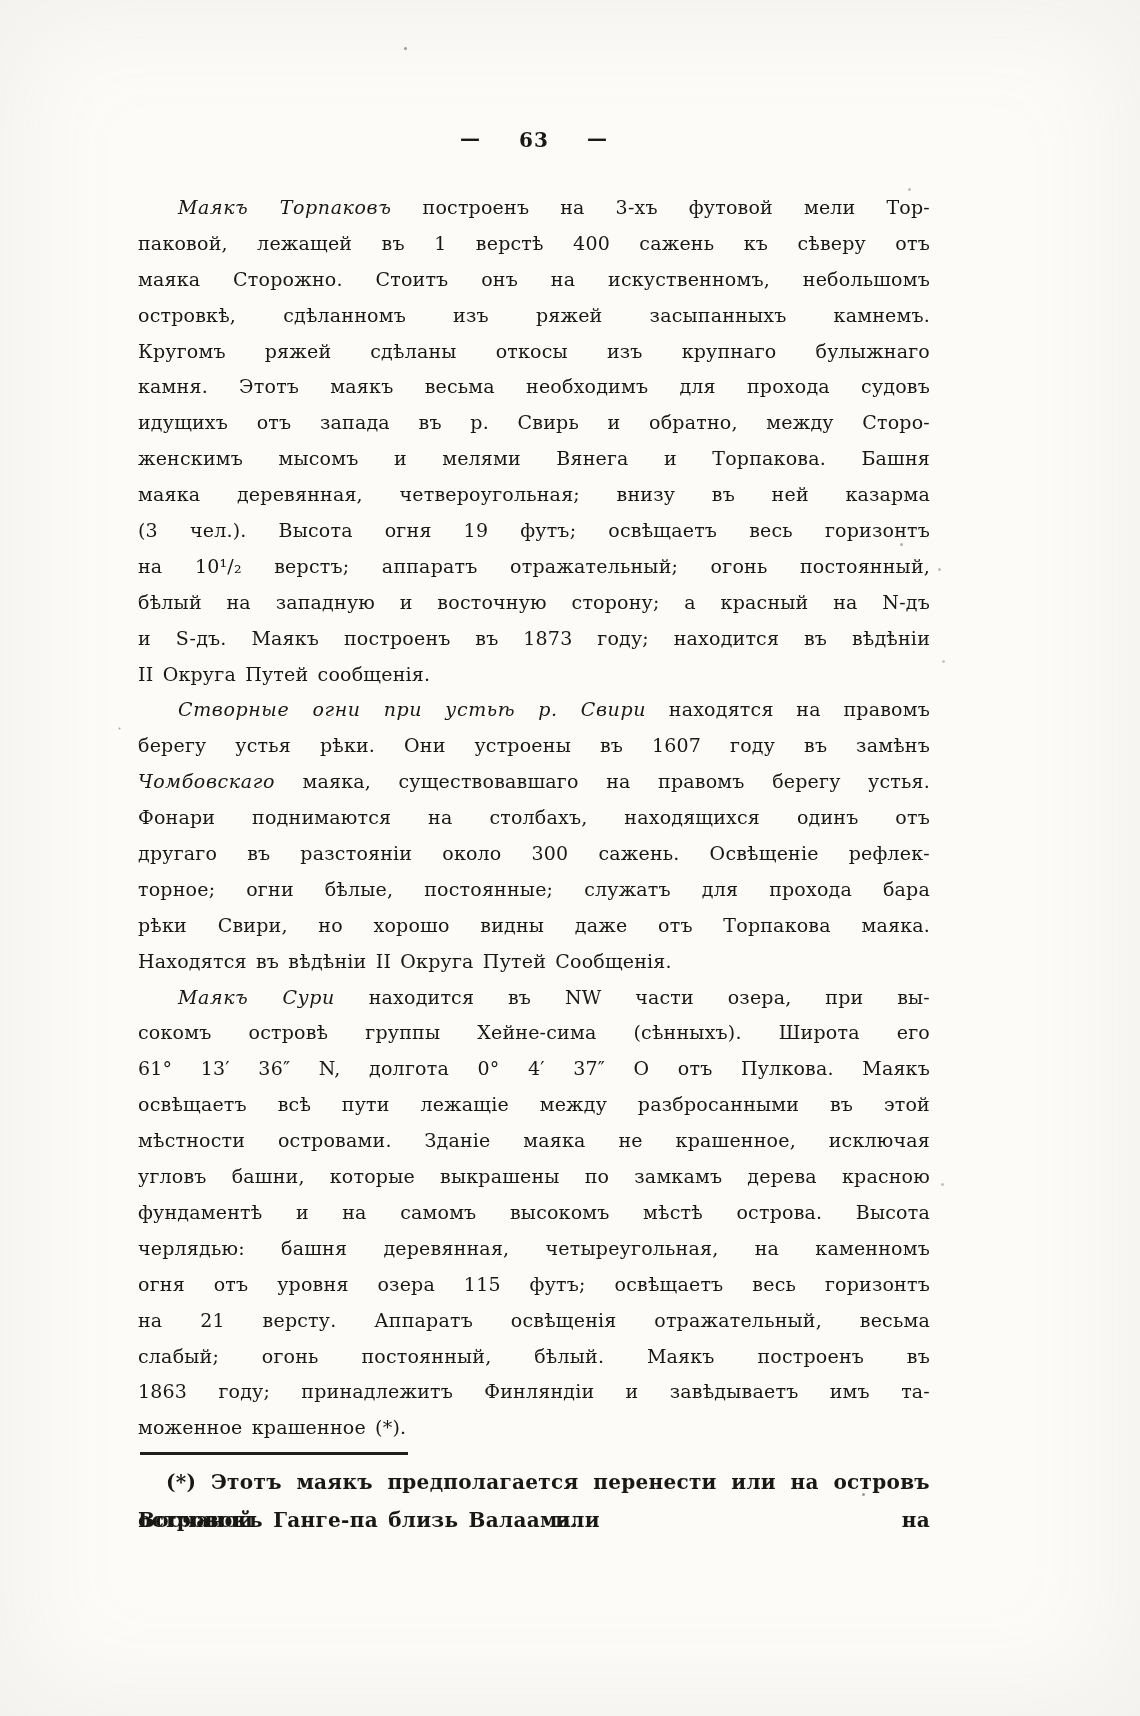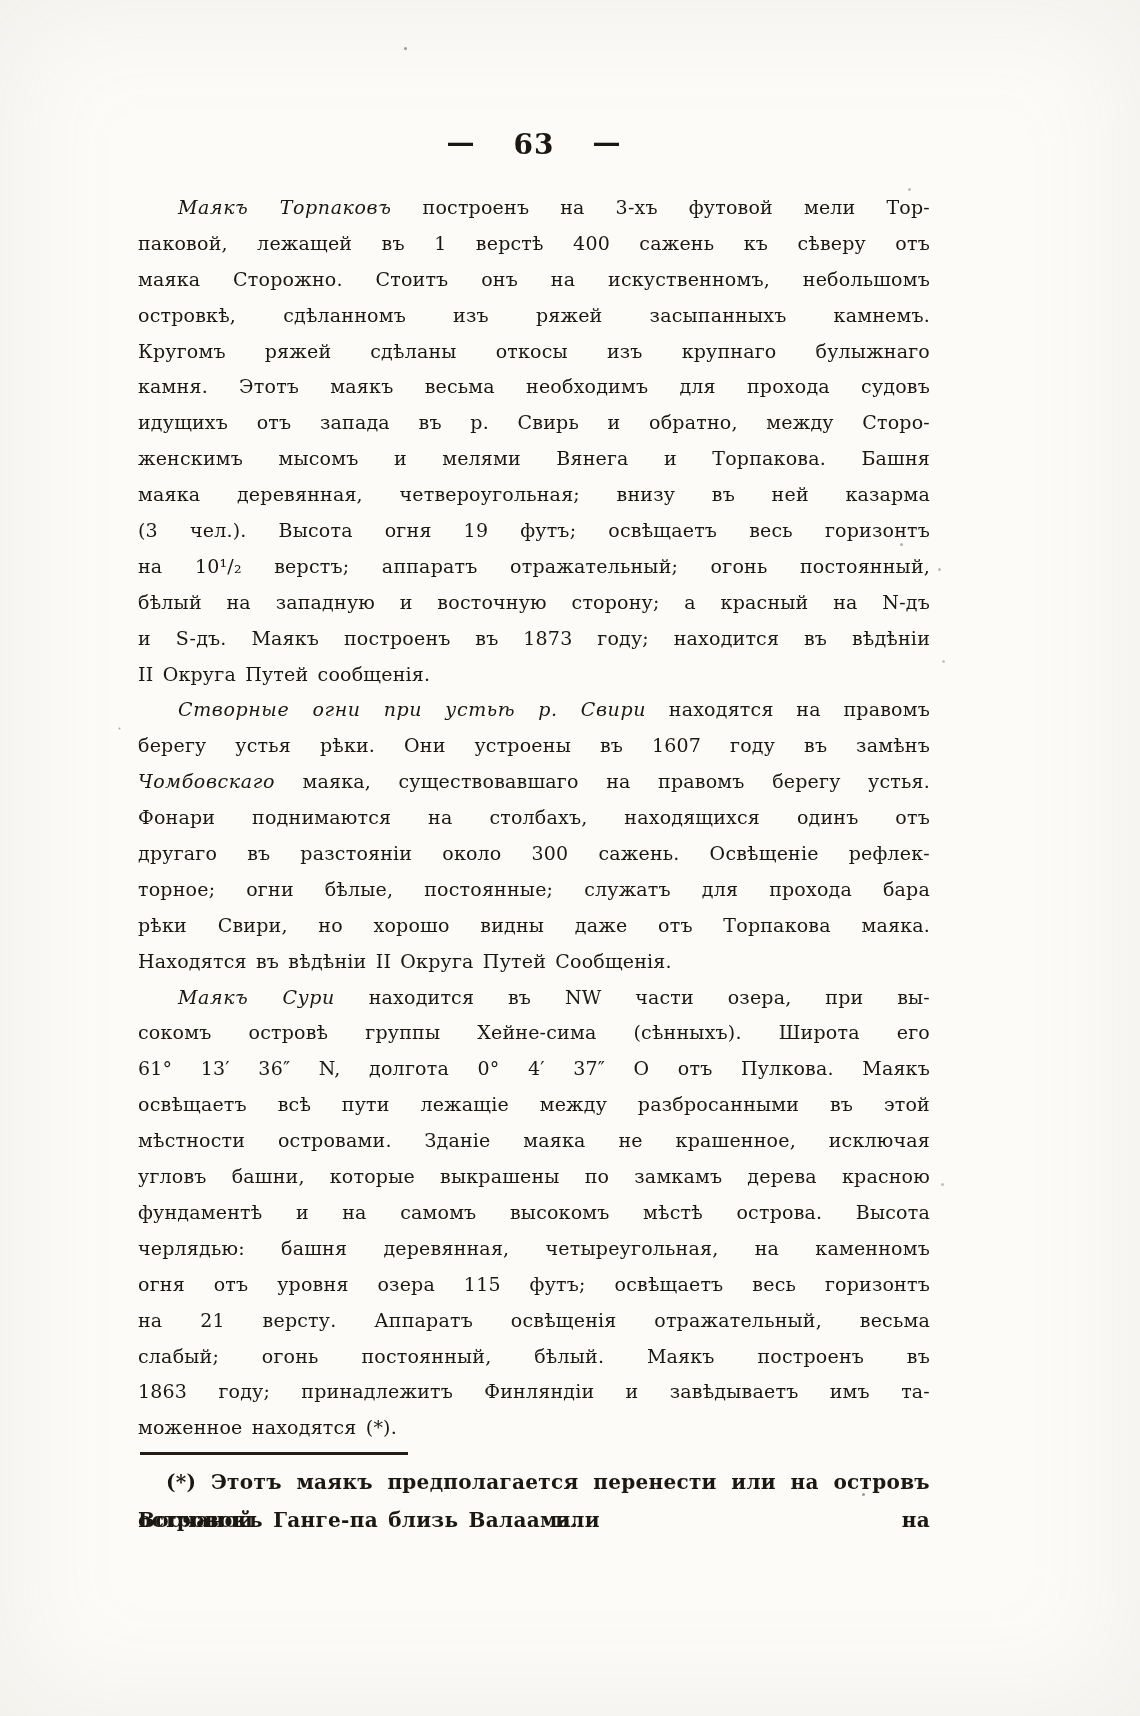--- a/index.html
+++ b/index.html
@@ -17,21 +17,21 @@
     overflow: hidden;
     font-family: "DejaVu Serif", "Liberation Serif", serif;
     color: #1b1712;
   }
   .page-number-row {
     position: absolute;
     top: 128px;
     left: 138px;
     width: 792px;
     text-align: center;
-    font-size: 28px;
+    font-size: 20px;
     font-weight: bold;
     letter-spacing: 1px;
     white-space: nowrap;
   }
   .page-number-row .dash {
     display: inline-block;
     margin: 0 38px;
     transform: translateY(-2px);
   }
   .text-block {
@@ -139,21 +139,21 @@
       <div class="line"><span>61° 13′ 36″ N, долгота 0° 4′ 37″ O отъ Пулкова. Маякъ</span></div>
       <div class="line"><span>освѣщаетъ всѣ пути лежащіе между разбросанными въ этой</span></div>
       <div class="line"><span>мѣстности островами. Зданіе маяка не крашенное, исключая</span></div>
       <div class="line"><span>угловъ башни, которые выкрашены по замкамъ дерева красною</span></div>
       <div class="line"><span>фундаментѣ и на самомъ высокомъ мѣстѣ острова. Высота</span></div>
       <div class="line"><span>черлядью: башня деревянная, четыреугольная, на каменномъ</span></div>
       <div class="line"><span>огня отъ уровня озера 115 футъ; освѣщаетъ весь горизонтъ</span></div>
       <div class="line"><span>на 21 версту. Аппаратъ освѣщенія отражательный, весьма</span></div>
       <div class="line"><span>слабый; огонь постоянный, бѣлый. Маякъ построенъ въ</span></div>
       <div class="line"><span>1863 году; принадлежитъ Финляндіи и завѣдываетъ имъ та-</span></div>
-      <div class="line last"><span>моженное находятся (*).</span></div>
+      <div class="line last"><span>моженное крашенное (*).</span></div>
     </div>
 
   <div class="footnote-rule"></div>
 
   <div class="footnote-block" id="footnote-block">
       <div class="line indent"><span>(*) Этотъ маякъ предполагается перенести или на островъ Восчаной или на</span></div>
       <div class="line last"><span>островокъ Ганге-па близь Валаама.</span></div>
     </div>
 
   <div class="specks"></div>

